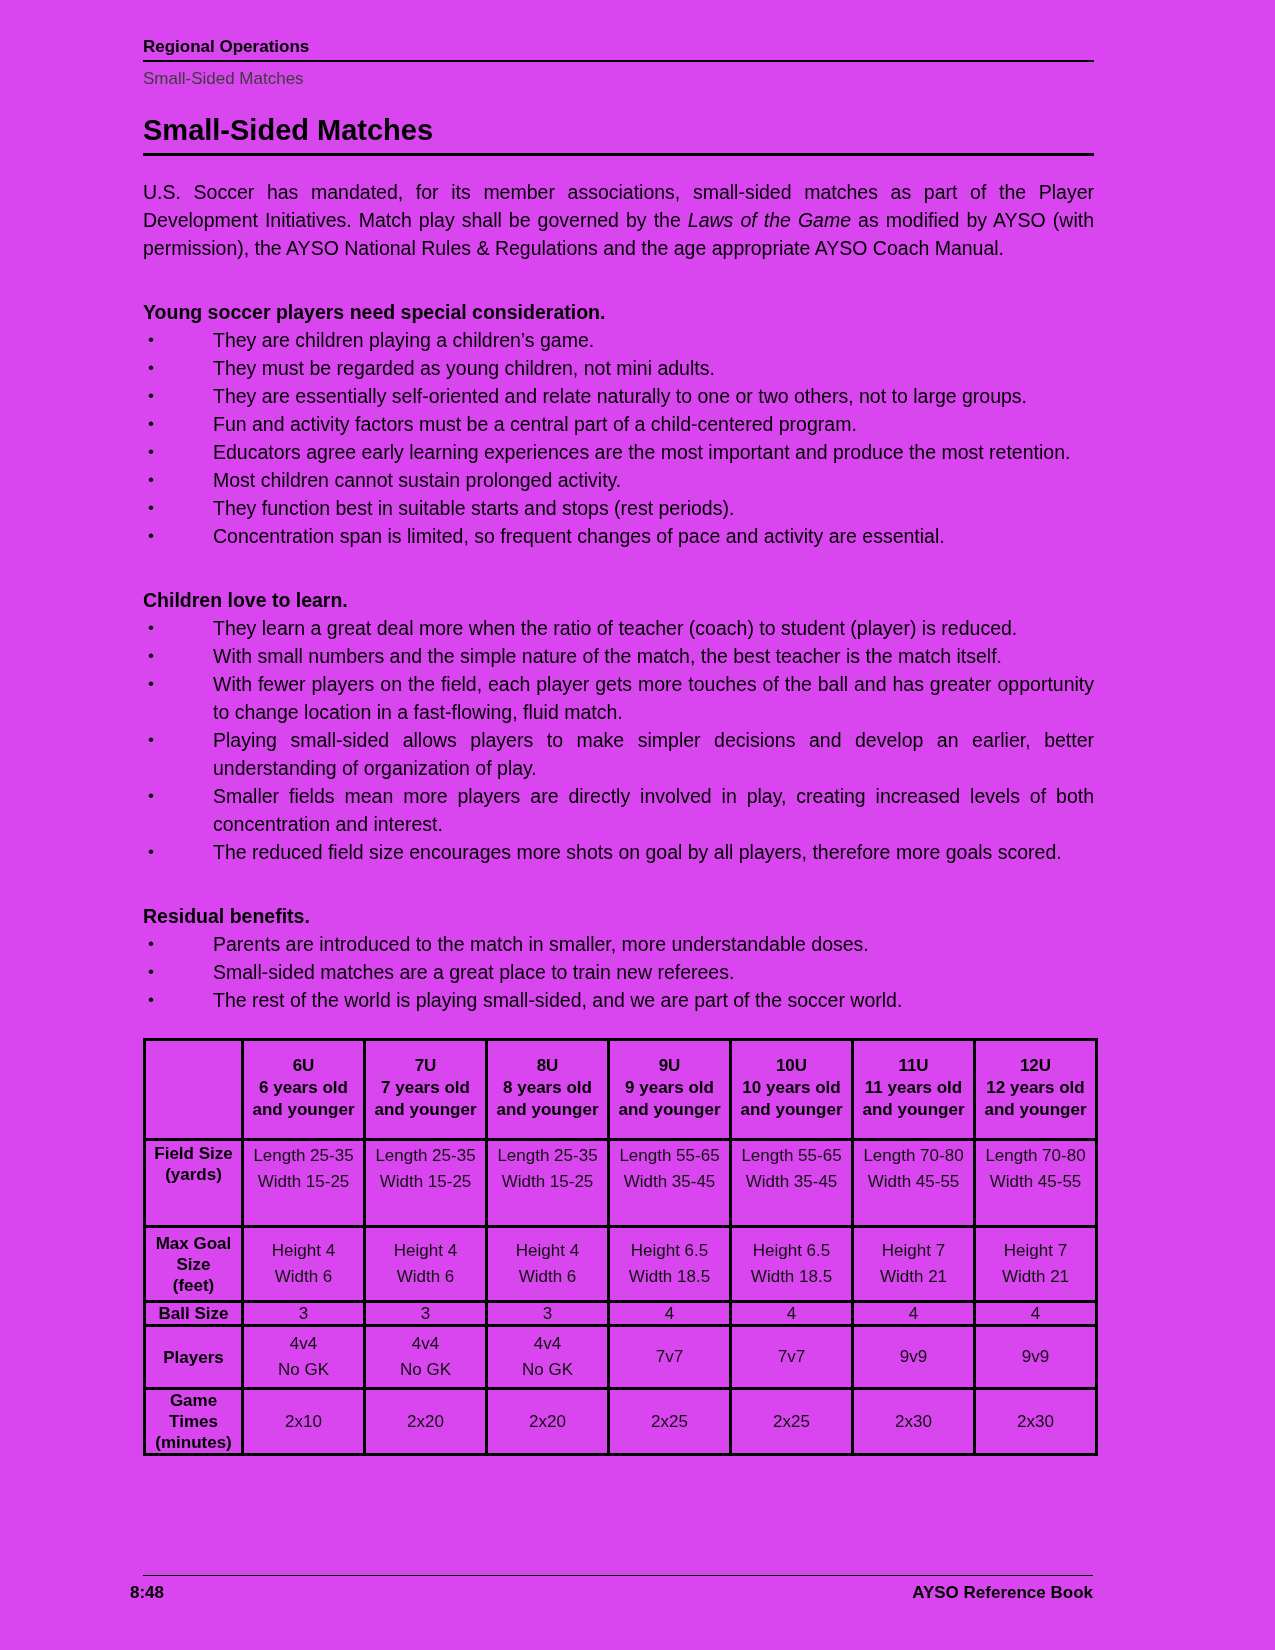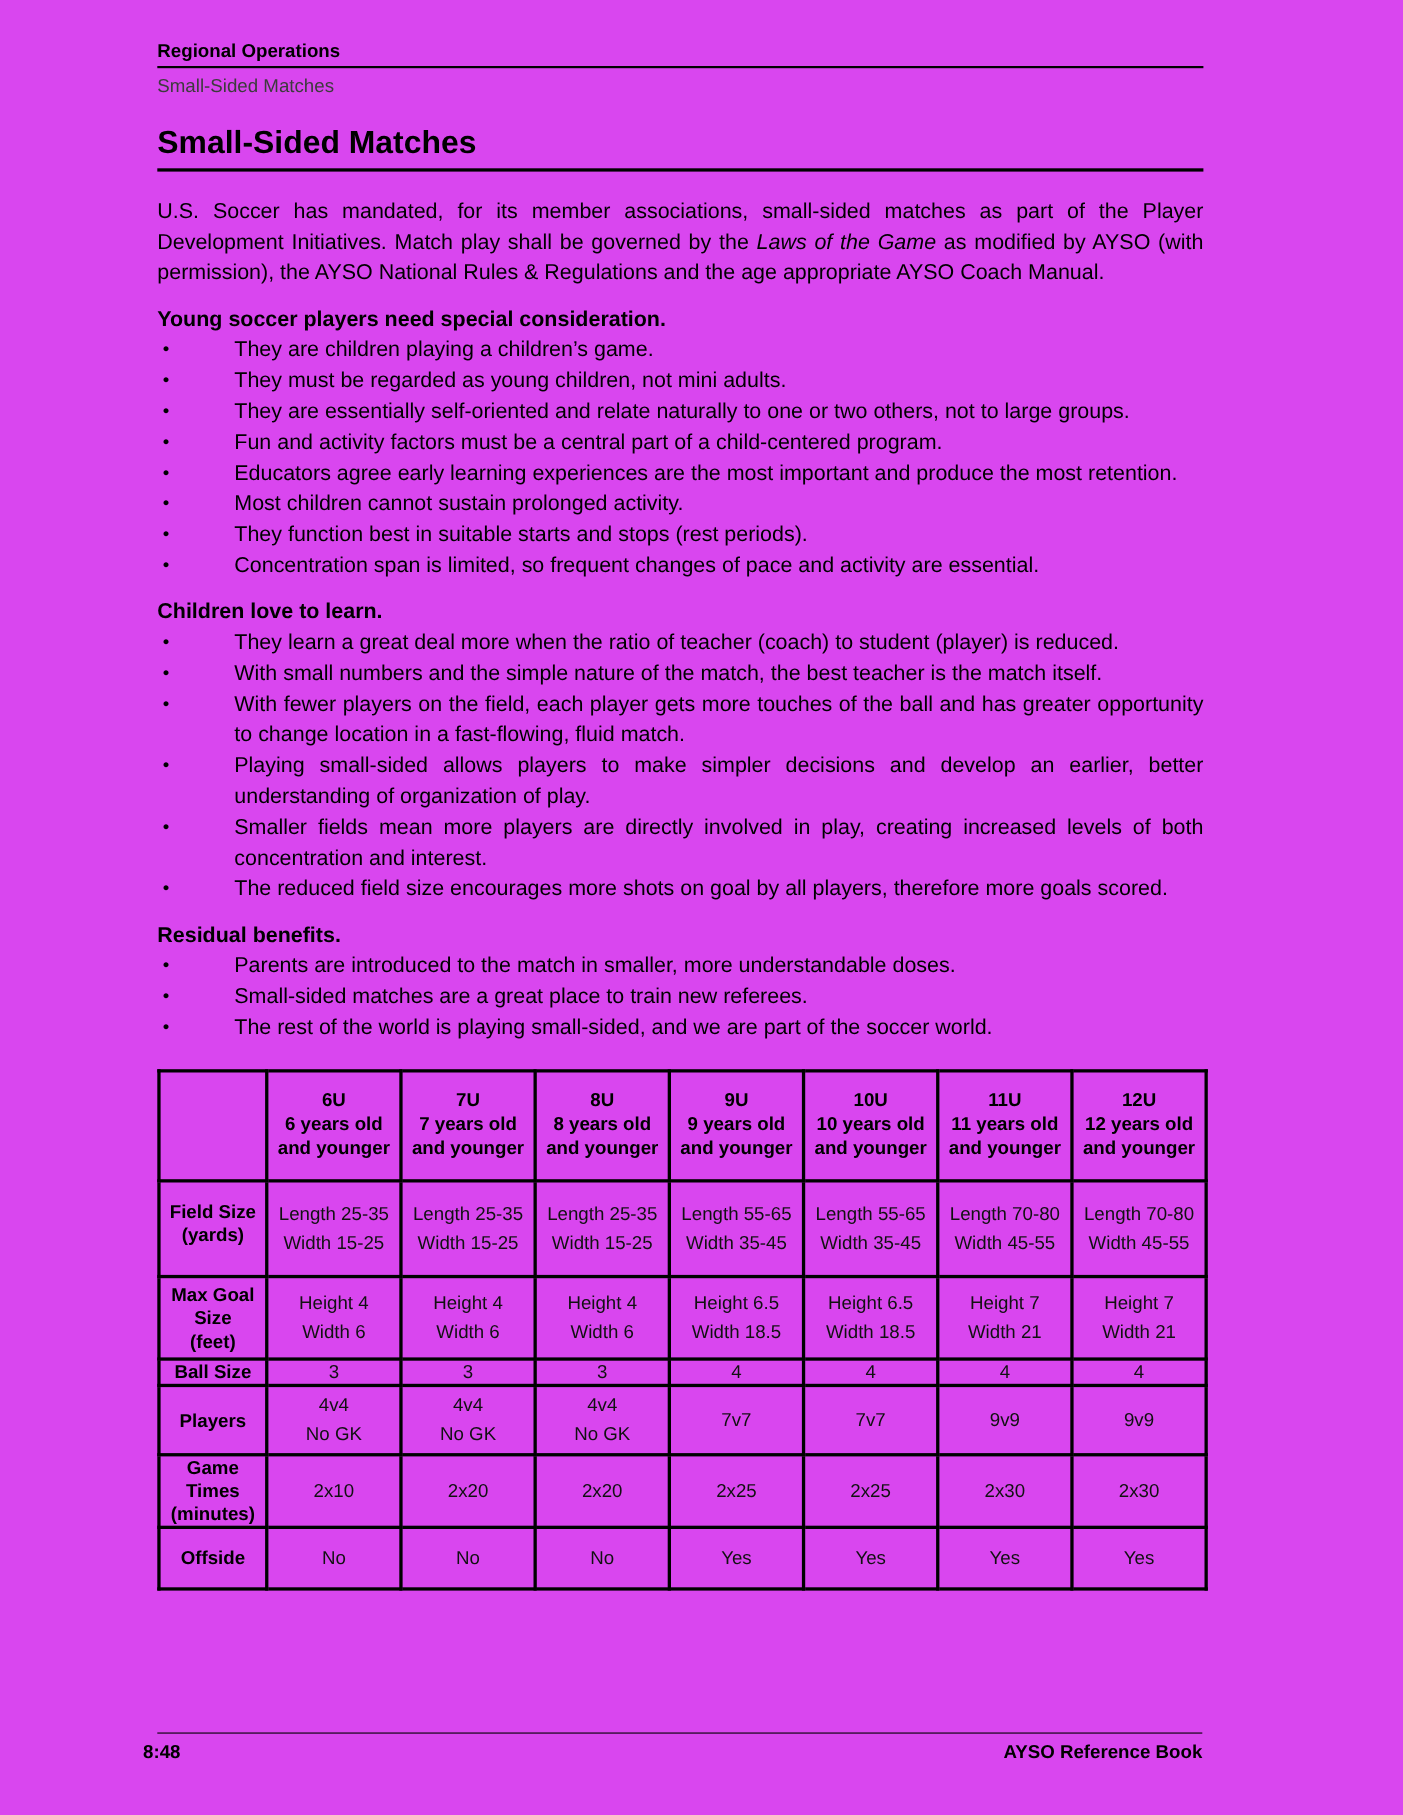--- a/index.html
+++ b/index.html
@@ -37,21 +37,21 @@
   .title-rule { height:3px; background:#000; margin-top:7px; }
 
   
   .intro {
     margin:22px 0 0 0;
     font-size:19.5px; line-height:28px;
     text-align:justify;
   }
   .intro em { font-style:italic; }
 
-  .section { margin-top:14px; }
+  .section { margin-top:36px; }
   .section-heading {
     font-size:19.5px; font-weight:bold; line-height:28px;
   }
   .bullet { display:flex; }
   .dot {
     flex:0 0 70px; width:70px;
     padding-left:5px; box-sizing:border-box;
     font-size:17px; line-height:28px;
   }
   .btext {
@@ -78,21 +78,21 @@
   .col-label { width:98px; }
   .ssm-table th {
     font-size:17px; font-weight:bold; line-height:21px;
   }
   .ssm-table td {
     font-size:17px; line-height:26px; color:#111;
   }
   .tr-head    { height:100px; }
   .tr-head th { vertical-align:top; padding-top:14px; line-height:22px; }
   .tr-field   { height:87px; }
-  .tr-field th, .tr-field td { vertical-align:top; padding-top:16px; }
+  .tr-field th, .tr-field td { vertical-align:top; padding-top:2px; }
   .tr-maxgoal { height:75px; }
   .tr-recd    { height:73px; }
   .tr-ball    { height:24px; }
   .tr-ball th, .tr-ball td { line-height:20px;margin-left:28px; }
   .tr-players { height:63px; }
   .tr-game    { height:65px; }
   .tr-off     { height:56px; }
 
   
   .footer-rule {
@@ -304,30 +304,20 @@
 Times
 (minutes)</th>
         <td>2x10</td>
         <td>2x20</td>
         <td>2x20</td>
         <td>2x25</td>
         <td>2x25</td>
         <td>2x30</td>
         <td>2x30</td>
       </tr>
-      <tr class="tr-off">
-        <th>Offside</th>
-        <td>No</td>
-        <td>No</td>
-        <td>No</td>
-        <td>Yes</td>
-        <td>Yes</td>
-        <td>Yes</td>
-        <td>Yes</td>
-      </tr>
     </tbody>
       </table>
 
   </div>
 
   <div class="footer-rule"></div>
   <div class="footer-left">8:48</div>
   <div class="footer-right">AYSO Reference Book</div>
 </div>
 

